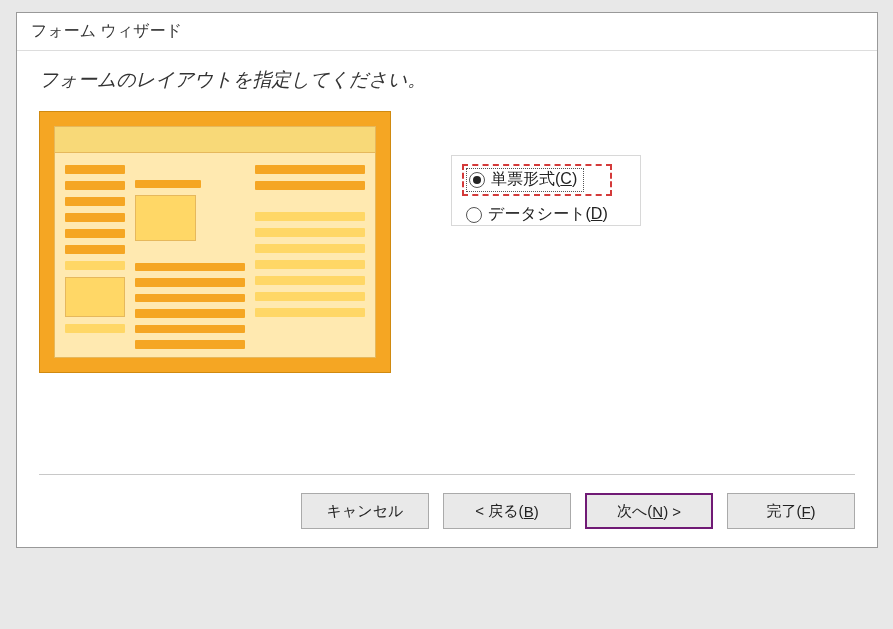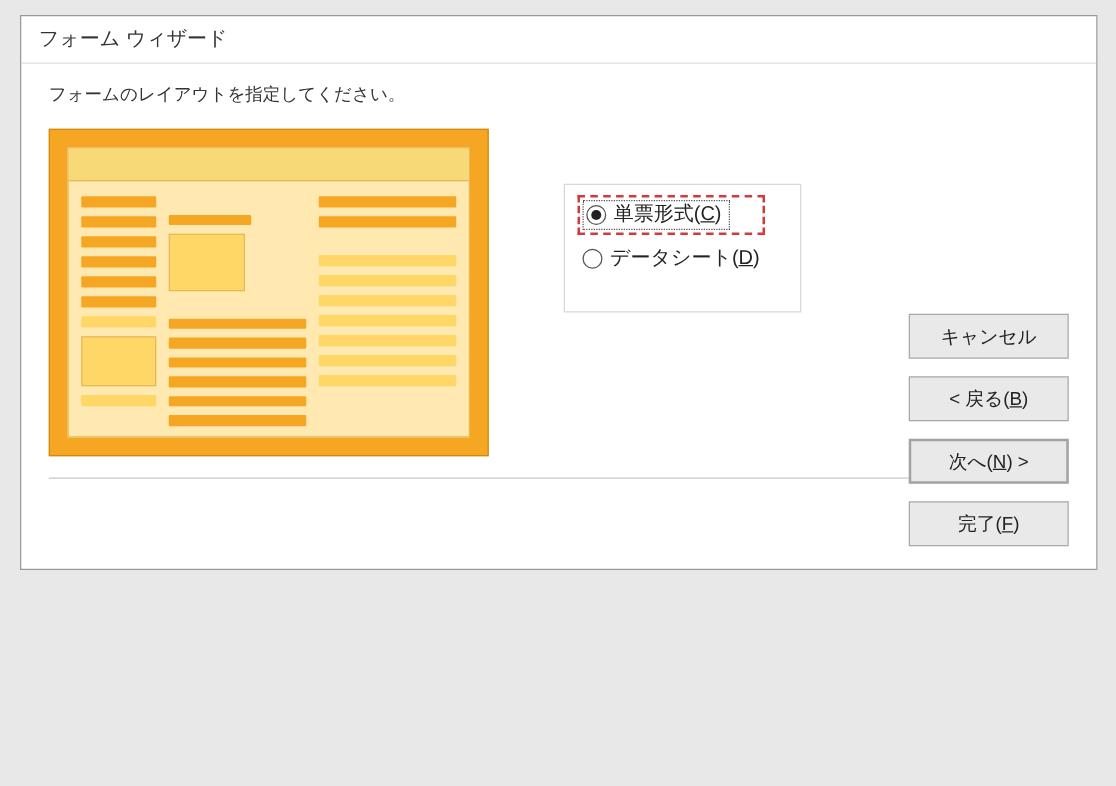--- a/index.html
+++ b/index.html
@@ -11,37 +11,38 @@
     font-size: 15px;
     width: 893px;
     height: 629px;
     position: relative;
   }
   .dialog {
     position: absolute;
     left: 16px;
     top: 12px;
     width: 862px;
-    height: 444px;
+    height: 536px;
     background: #ffffff;
     border: 1px solid #999;
   }
   .titlebar {
     padding: 8px 14px;
     font-size: 16px;
     color: #333;
     border-bottom: 1px solid #ddd;
   }
   .content {
     padding: 16px 22px 0 22px;
   }
   .instruction {
-    font-size: 14px;
+    font-size: 19px;
     color: #333;
     margin-bottom: 18px;
+    font-style: italic;
   }
   .main-row {
     display: flex;
     align-items: flex-start;
     gap: 60px;
   }
   
   .preview {
     width: 352px;
     height: 262px;
@@ -74,21 +75,21 @@
   .pbar-y { height: 9px; background: #ffd766; border-radius: 1px; }
   .pbox { height: 40px; background: #ffd766; border: 1px solid #e6b85c; }
   .pgap { height: 8px; }
   .pfull { width: 100%; }
   .pshort { width: 60%; }
   .psub { flex: 0.55; }
 
   
   .options {
     border: 1px solid #d8d8d8;
-    padding: 12px 32px 32px 14px;
+    padding: 12px 32px 0 14px;
     display: flex;
     flex-direction: column;
     gap: 12px;
     margin-top: 44px;
   }
   .radio-row {
     display: flex;
     align-items: center;
     gap: 6px;
     font-size: 16px;
@@ -130,36 +131,35 @@
     bottom: 72px;
     height: 1px;
     background: #c8c8c8;
   }
   .button-row {
     position: absolute;
     right: 22px;
     bottom: 18px;
     display: flex;
     gap: 14px;
-    flex-direction: column;
   }
   .btn {
     min-width: 128px;
     height: 36px;
     background: #e9e9e9;
     border: 1px solid #aaa;
     font-size: 15px;
     color: #222;
     display: inline-flex;
     align-items: center;
     justify-content: center;
     cursor: pointer;
   }
   .btn.primary {
-    border: 2px solid #a3a3a3;
+    border: 2px solid #701a75;
     background: #e9e9e9;
   }
 </style>
 </head>
 <body>
 
 <div class="dialog">
 
   <div class="titlebar">フォーム ウィザード</div>
 

